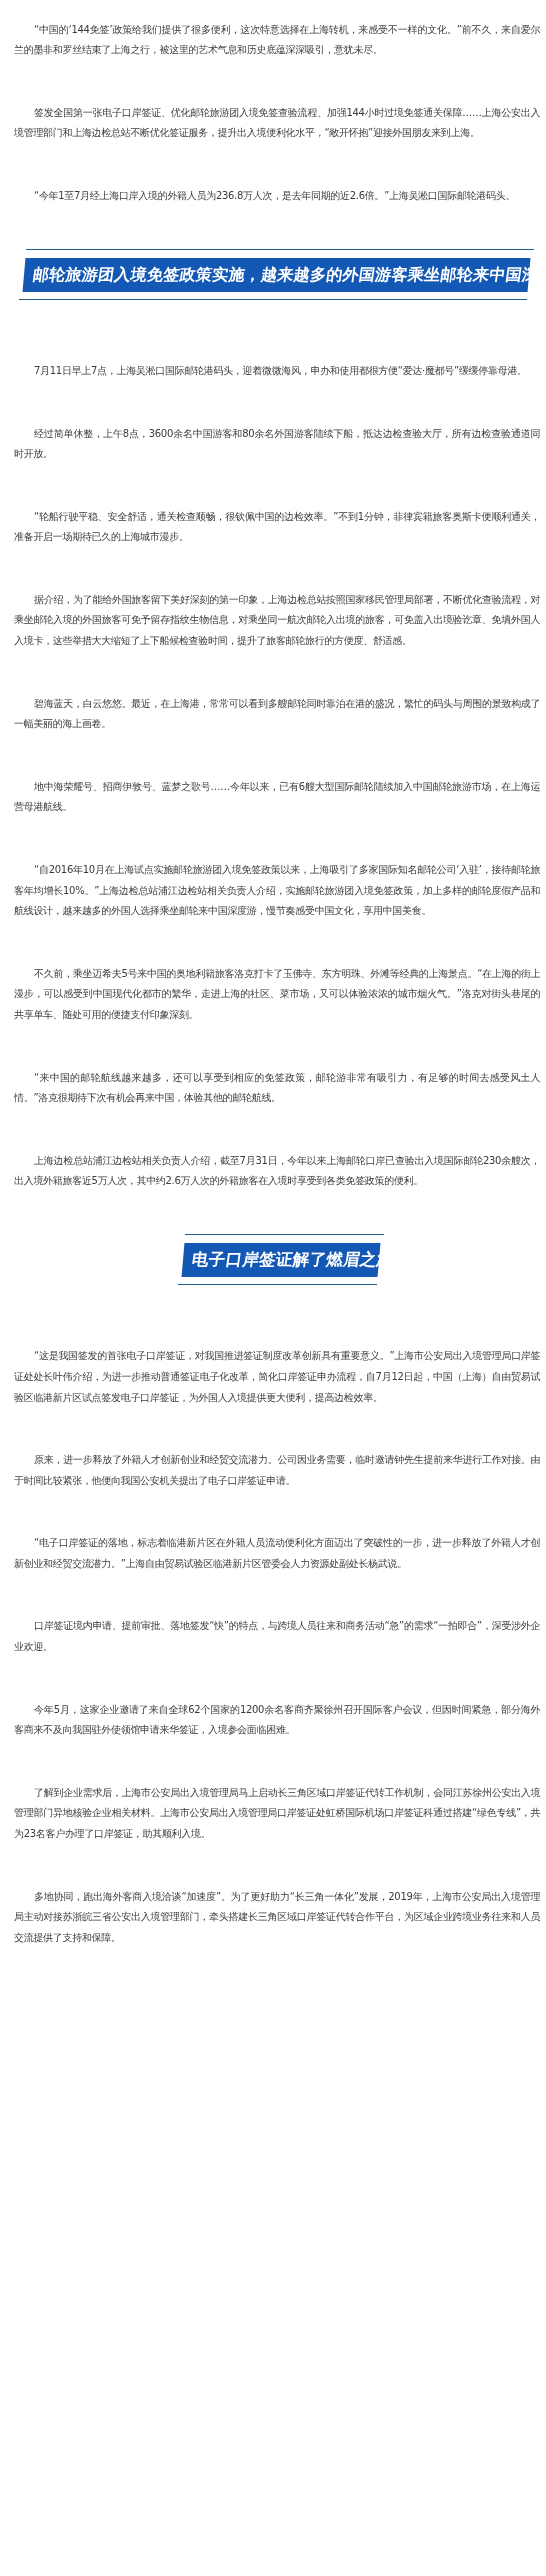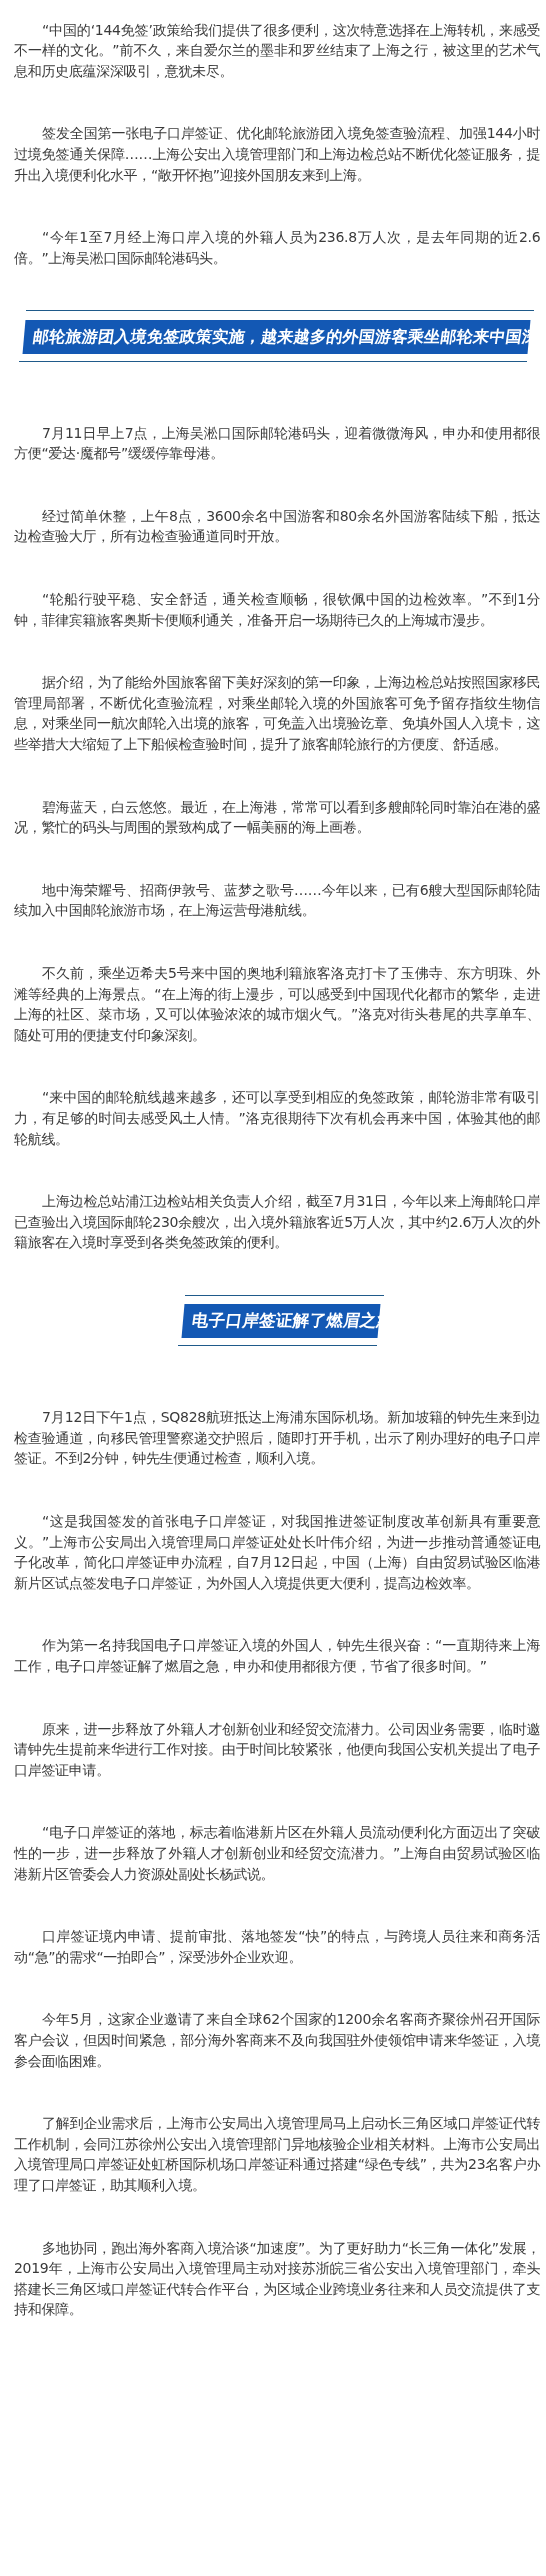--- a/index.html
+++ b/index.html
@@ -1,19 +1,19 @@
 <!DOCTYPE html>
 <html style="font-size:8.2px"><head>
 <meta charset="utf-8">
 <style>
   html, body { margin: 0; padding: 0; background: #ffffff; }
   body { width: 547px; font-family: "DejaVu Sans", "Liberation Sans", sans-serif; color: #333333; }
   .article { padding: 19.6px 6.7px 20.6px 14px; box-sizing: border-box; width: 547px; }
   .para {
-    font-size: 14px;
+    font-size: 10px;
     line-height: 20.6px;
     text-indent: 2em;
     margin: 0 0 42px 0;
     text-align: justify;
     letter-spacing: -0.3px;
     color: #3a3a3a;
   }
   .heading-wrap {
     position: relative;
     margin: 23px auto 61px auto;
@@ -60,34 +60,33 @@
       <span class="heading-text">邮轮旅游团入境免签政策实施，越来越多的外国游客乘坐邮轮来中国深度游</span>
     </div>
     <div class="rule-bottom"></div>
   </div>
   <p class="para">7月11日早上7点，上海吴淞口国际邮轮港码头，迎着微微海风，申办和使用都很方便“爱达·魔都号”缓缓停靠母港。</p>
   <p class="para">经过简单休整，上午8点，3600余名中国游客和80余名外国游客陆续下船，抵达边检查验大厅，所有边检查验通道同时开放。</p>
   <p class="para">“轮船行驶平稳、安全舒适，通关检查顺畅，很钦佩中国的边检效率。”不到1分钟，菲律宾籍旅客奥斯卡便顺利通关，准备开启一场期待已久的上海城市漫步。</p>
   <p class="para">据介绍，为了能给外国旅客留下美好深刻的第一印象，上海边检总站按照国家移民管理局部署，不断优化查验流程，对乘坐邮轮入境的外国旅客可免予留存指纹生物信息，对乘坐同一航次邮轮入出境的旅客，可免盖入出境验讫章、免填外国人入境卡，这些举措大大缩短了上下船候检查验时间，提升了旅客邮轮旅行的方便度、舒适感。</p>
   <p class="para">碧海蓝天，白云悠悠。最近，在上海港，常常可以看到多艘邮轮同时靠泊在港的盛况，繁忙的码头与周围的景致构成了一幅美丽的海上画卷。</p>
   <p class="para">地中海荣耀号、招商伊敦号、蓝梦之歌号……今年以来，已有6艘大型国际邮轮陆续加入中国邮轮旅游市场，在上海运营母港航线。</p>
+  <p class="para">“自2016年10月在上海试点实施邮轮旅游团入境免签政策以来，上海吸引了多家国际知名邮轮公司‘入驻’，接待邮轮旅客年均增长10%。”上海边检总站浦江边检站相关负责人介绍，实施邮轮旅游团入境免签政策，加上多样的邮轮度假产品和航线设计，越来越多的外国人选择乘坐邮轮来中国深度游，慢节奏感受中国文化，享用中国美食。</p>
   <p class="para">不久前，乘坐迈希夫5号来中国的奥地利籍旅客洛克打卡了玉佛寺、东方明珠、外滩等经典的上海景点。“在上海的街上漫步，可以感受到中国现代化都市的繁华，走进上海的社区、菜市场，又可以体验浓浓的城市烟火气。”洛克对街头巷尾的共享单车、随处可用的便捷支付印象深刻。</p>
   <p class="para">“来中国的邮轮航线越来越多，还可以享受到相应的免签政策，邮轮游非常有吸引力，有足够的时间去感受风土人情。”洛克很期待下次有机会再来中国，体验其他的邮轮航线。</p>
   <p class="para">上海边检总站浦江边检站相关负责人介绍，截至7月31日，今年以来上海邮轮口岸已查验出入境国际邮轮230余艘次，出入境外籍旅客近5万人次，其中约2.6万人次的外籍旅客在入境时享受到各类免签政策的便利。</p>
 
   <div class="heading-wrap" id="h2">
     <div class="rule-top"></div>
     <div class="heading-box">
       <span class="heading-text">电子口岸签证解了燃眉之急</span>
     </div>
     <div class="rule-bottom"></div>
   </div>
-  <p class="para">7月12日下午1点，SQ828航班抵达上海浦东国际机场。新加坡籍的钟先生来到边检查验通道，向移民管理警察递交护照后，随即打开手机，出示了刚办理好的电子口岸签证。不到2分钟，钟先生便通过检查，顺利入境。</p>
   <p class="para">“这是我国签发的首张电子口岸签证，对我国推进签证制度改革创新具有重要意义。”上海市公安局出入境管理局口岸签证处处长叶伟介绍，为进一步推动普通签证电子化改革，简化口岸签证申办流程，自7月12日起，中国（上海）自由贸易试验区临港新片区试点签发电子口岸签证，为外国人入境提供更大便利，提高边检效率。</p>
-  <p class="para">作为第一名持我国电子口岸签证入境的外国人，钟先生很兴奋：“一直期待来上海工作，电子口岸签证解了燃眉之急，申办和使用都很方便，节省了很多时间。”</p>
   <p class="para">原来，进一步释放了外籍人才创新创业和经贸交流潜力。公司因业务需要，临时邀请钟先生提前来华进行工作对接。由于时间比较紧张，他便向我国公安机关提出了电子口岸签证申请。</p>
   <p class="para">“电子口岸签证的落地，标志着临港新片区在外籍人员流动便利化方面迈出了突破性的一步，进一步释放了外籍人才创新创业和经贸交流潜力。”上海自由贸易试验区临港新片区管委会人力资源处副处长杨武说。</p>
   <p class="para">口岸签证境内申请、提前审批、落地签发“快”的特点，与跨境人员往来和商务活动“急”的需求“一拍即合”，深受涉外企业欢迎。</p>
   <p class="para">今年5月，这家企业邀请了来自全球62个国家的1200余名客商齐聚徐州召开国际客户会议，但因时间紧急，部分海外客商来不及向我国驻外使领馆申请来华签证，入境参会面临困难。</p>
   <p class="para">了解到企业需求后，上海市公安局出入境管理局马上启动长三角区域口岸签证代转工作机制，会同江苏徐州公安出入境管理部门异地核验企业相关材料。上海市公安局出入境管理局口岸签证处虹桥国际机场口岸签证科通过搭建“绿色专线”，共为23名客户办理了口岸签证，助其顺利入境。</p>
   <p class="para">多地协同，跑出海外客商入境洽谈“加速度”。为了更好助力“长三角一体化”发展，2019年，上海市公安局出入境管理局主动对接苏浙皖三省公安出入境管理部门，牵头搭建长三角区域口岸签证代转合作平台，为区域企业跨境业务往来和人员交流提供了支持和保障。</p>
 
 </div>
 
 

